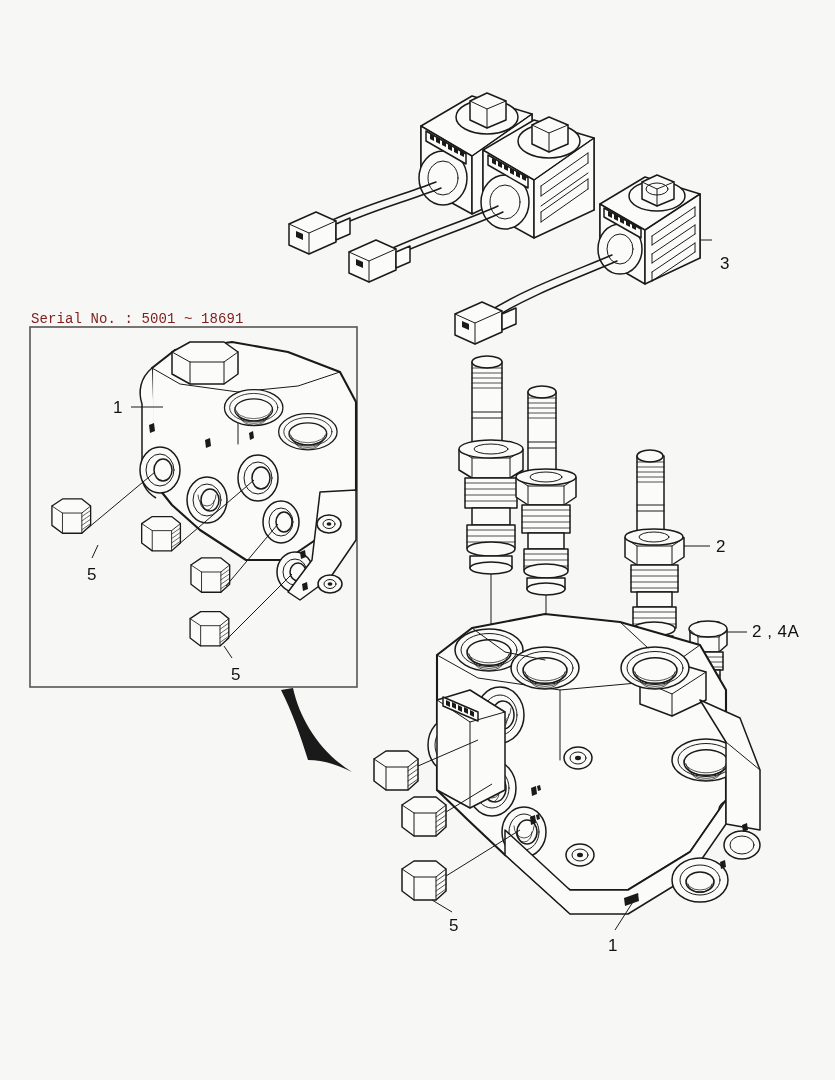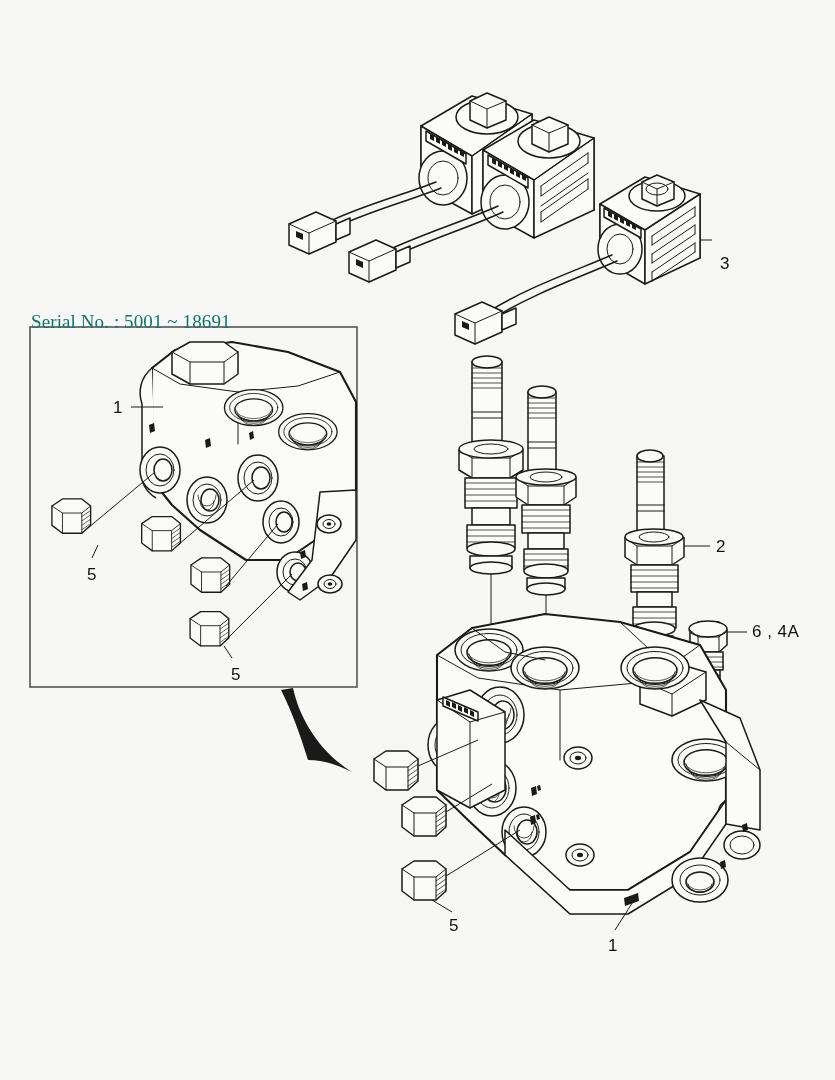--- a/index.html
+++ b/index.html
@@ -33,23 +33,23 @@
     font-size: 17px;
     color: #111111;
     letter-spacing: 0.5px;
     white-space: nowrap;
     line-height: 1;
   }
   .serial-label {
     position: absolute;
     left: 31px;
     top: 311px;
-    font-family: Liberation Serif, serif;
-    font-size: 19px;
-    color: #0f766e;
+    font-family: Liberation Mono, monospace;
+    font-size: 14px;
+    color: #7f1d1d;
     white-space: nowrap;
     letter-spacing: 0.1px;
   }
 </style>
 </head>
 <body>
 
 <div id="sheet">
 
   <svg id="artwork" viewBox="0 0 835 1080">
@@ -572,17 +572,17 @@
   </svg>
 
   <div class="serial-label">Serial No. : 5001 ~ 18691</div>
 
   <div class="callout" style="left:113px; top:399px;">1</div>
   <div class="callout" style="left:87px; top:566px;">5</div>
   <div class="callout" style="left:231px; top:666px;">5</div>
 
   <div class="callout" style="left:720px; top:255px;">3</div>
   <div class="callout" style="left:716px; top:538px;">2</div>
-  <div class="callout" style="left:752px; top:623px;">6 , 4A</div>
+  <div class="callout" style="left:752px; top:623px;">2 , 4A</div>
   <div class="callout" style="left:449px; top:917px;">5</div>
   <div class="callout" style="left:608px; top:937px;">1</div>
 
 </div>
 
 </body></html>

